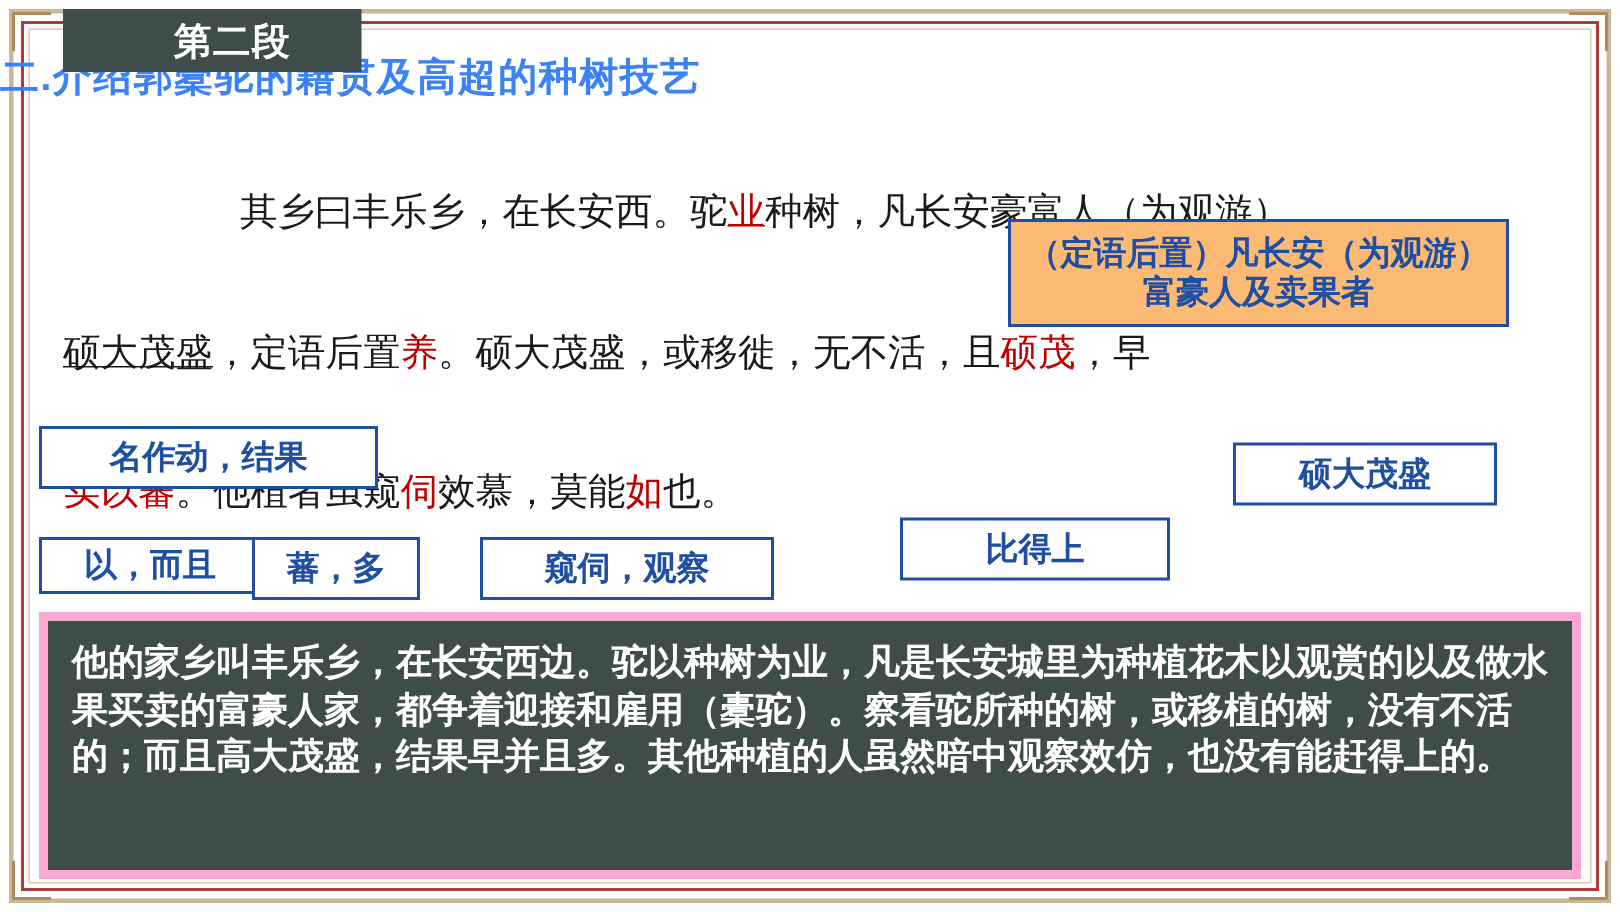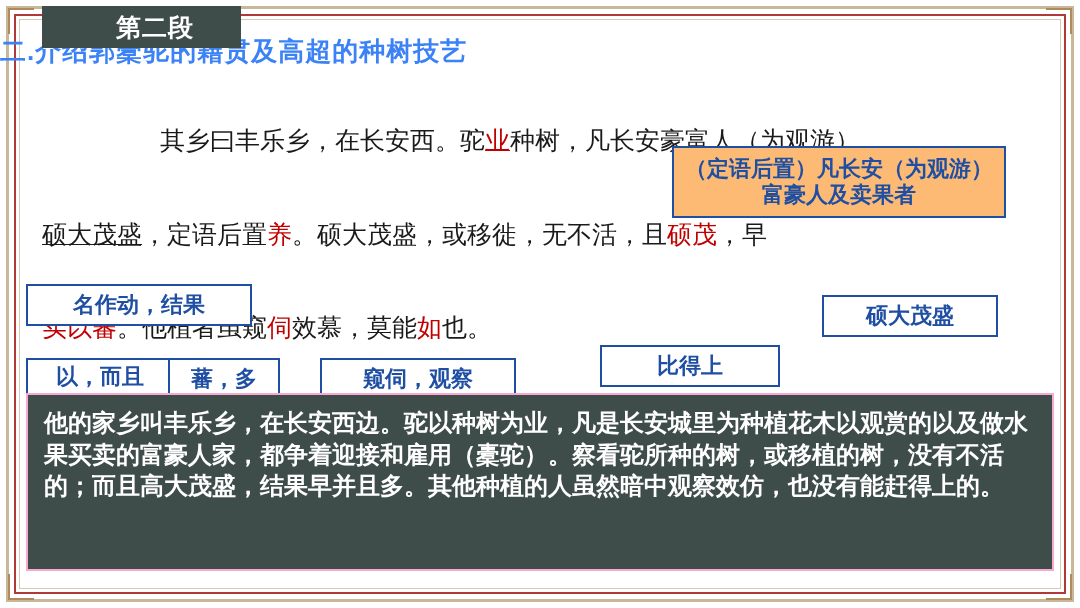--- a/index.html
+++ b/index.html
@@ -121,25 +121,25 @@
   .ann-shuo   { left: 822px; top: 255px; width: 176px; height: 42px; margin-top: 40px; }
   .ann-bide   { left: 600px; top: 324px; width: 180px; height: 42px; margin-top: 21px; }
   .ann-yier   { left: 26px;  top: 358px; width: 148px; height: 38px; }
   .ann-fanduo { left: 168px; top: 358px; width: 112px; height: 42px; }
   .ann-kuisi  { left: 320px; top: 358px; width: 196px; height: 42px; }
 
   
   .translation {
     position: absolute;
     left: 26px;
-    top: 393px;
+    top: 408px;
     width: 1028px;
     height: 178px;
     background: #3f4d4a;
-    border: 2px solid #f9a8d4;
+    border: 6px solid #f9a8d4;
     box-sizing: border-box;
     color: #ffffff;
     font-size: 24px;
     font-weight: bold;
     line-height: 1.32;
     padding: 12px 16px 10px 16px;
   }
 </style>
 </head>
 <body>

